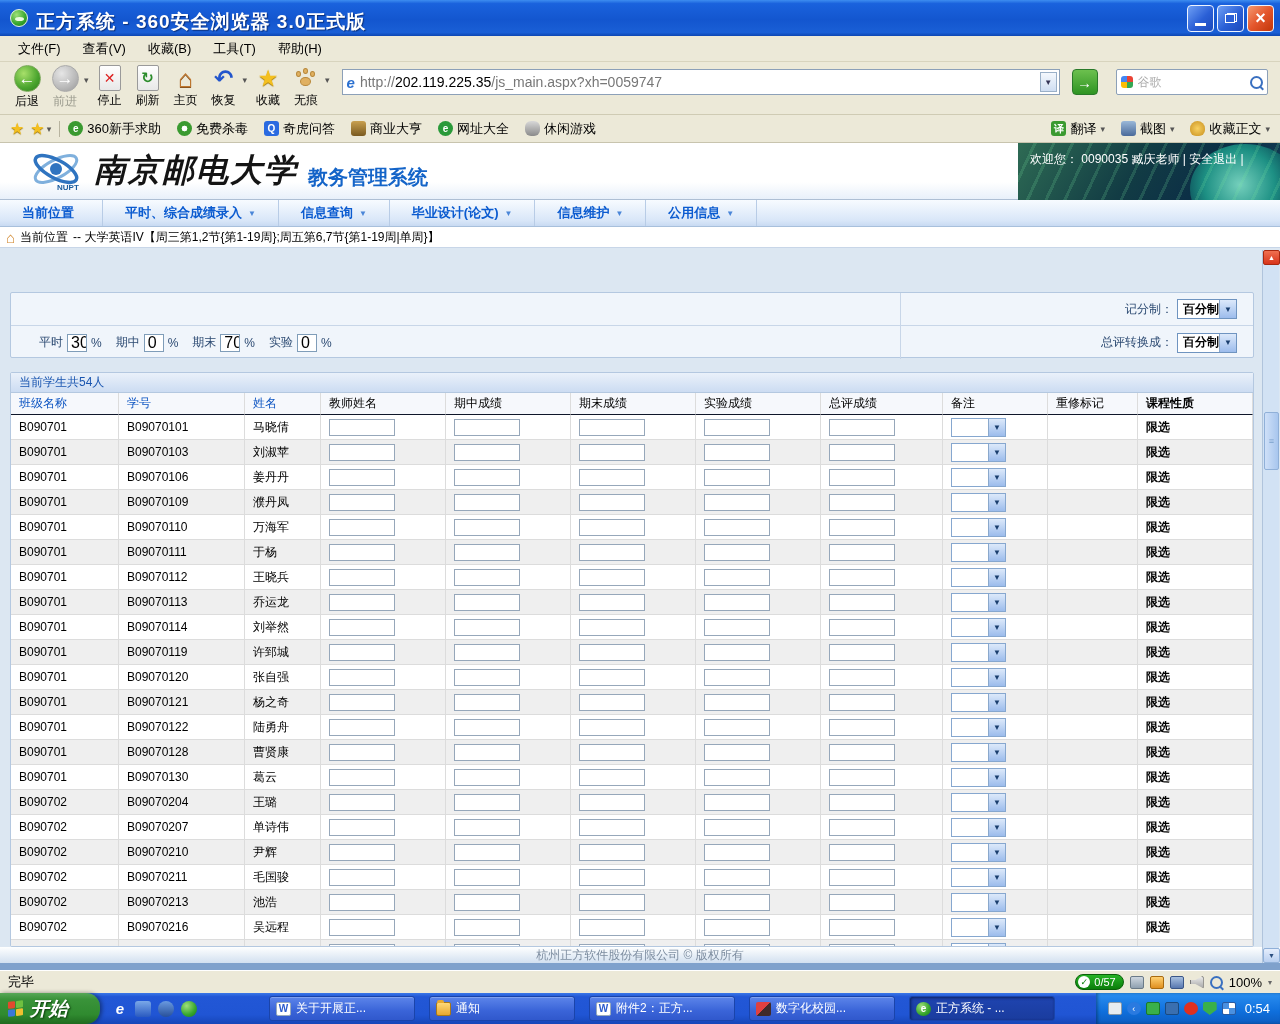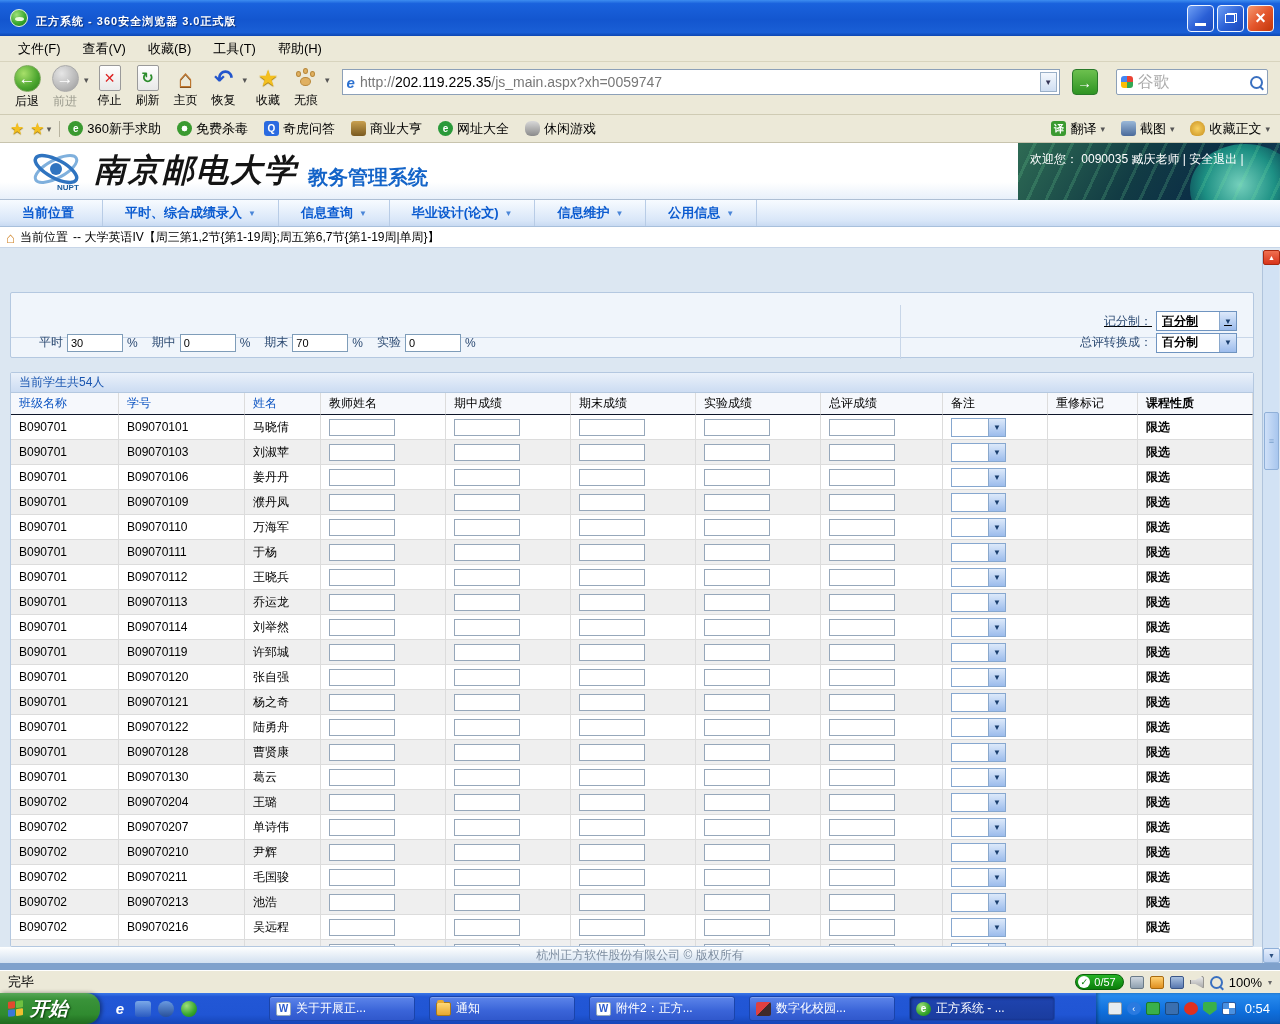--- a/index.html
+++ b/index.html
@@ -7,21 +7,21 @@
   body { font-family:"Liberation Sans","DejaVu Sans",sans-serif; font-size:12px; color:#000; background:#dee8f2; position:relative; }
 
   
   #titlebar { position:absolute; top:0; left:0; width:1280px; height:36px;
     background:linear-gradient(180deg,#3d8df0 0%,#1a62dd 10%,#1356cf 55%,#1a5fd6 90%,#0d46b2 100%);
     display:flex; align-items:center; padding:0 6px; }
   .app-icon { width:18px; height:18px; border-radius:50%;
     background:radial-gradient(circle at 35% 30%,#9fe07a,#35a52c 60%,#1d7a18); border:1px solid #e8f5e0;
     margin:0 8px 0 4px; position:relative; }
   .app-icon::after{ content:""; position:absolute; left:4px; top:7px; width:9px; height:4px; border-radius:50%; background:#eafae0;}
-  #title-text { color:#fff; font-size:11px; font-weight:bold; text-shadow:1px 1px 1px #0a2f7a; letter-spacing:1px; flex:1;margin-top:7px; }
+  #title-text { color:#fff; font-size:19px; font-weight:bold; text-shadow:1px 1px 1px #0a2f7a; letter-spacing:1px; flex:1;margin-top:7px; }
   .winbtns { display:flex; gap:3px; }
   .winbtn { width:27px; height:27px; border:1px solid #eef4ff; border-radius:4px; color:#fff;
     background:linear-gradient(135deg,#6fa0f5,#2a5fd6 55%,#1b49bb); display:flex; align-items:center; justify-content:center; }
   .winbtn.close { background:linear-gradient(135deg,#f59a70,#e4562c 50%,#c13509); font-size:18px; font-weight:bold; }
   .glyph-min { width:11px; height:3px; background:#fff; margin-top:12px; }
   .glyph-restore { position:relative; width:12px; height:10px; }
   .glyph-restore::before { content:""; position:absolute; right:0; top:0; width:8px; height:7px; border:1px solid #fff; }
   .glyph-restore::after { content:""; position:absolute; left:0; bottom:0; width:8px; height:7px; border:1px solid #fff; background:#2a5fd6; }
 
   
@@ -64,21 +64,21 @@
   #go-btn { width:26px; height:26px; margin:4px 6px 0 8px; border-radius:4px; border:1px solid #2a7a2a;
     background:linear-gradient(180deg,#6cc04e,#2f9423); color:#fff; font-size:15px; font-weight:bold;
     display:flex; align-items:center; justify-content:center; }
   #searchbox { height:26px; margin-top:4px; margin-left:12px; width:152px; background:#fff; border:1px solid #8ca0b8;
     border-radius:2px; display:flex; align-items:center; padding:0 4px; }
   .gicon { width:12px; height:12px; display:grid; grid-template-columns:6px 6px; grid-template-rows:6px 6px; }
   .gicon i:nth-child(1){background:#4285f4;border-radius:3px 0 0 0;}
   .gicon i:nth-child(2){background:#ea4335;border-radius:0 3px 0 0;}
   .gicon i:nth-child(3){background:#fbbc05;border-radius:0 0 0 3px;}
   .gicon i:nth-child(4){background:#34a853;border-radius:0 0 3px 0;}
-  #search-input { flex:1; border:none; outline:none; font-size:16px; min-width:0; margin-left:5px; }
+  #search-input { flex:1; border:none; outline:none; font-size:12px; min-width:0; margin-left:5px; }
   #search-input::placeholder { color:#aaa; }
 
   
   #bookmarks { position:absolute; top:115px; left:0; width:1280px; height:28px; background:#ece9d8;
     border-bottom:1px solid #c8c4ae; display:flex; align-items:center; padding:0 10px; font-size:13px; }
   .bm { display:flex; align-items:center; gap:4px; margin-right:16px; }
   .bm-ico { width:15px; height:15px; border-radius:3px; display:flex; align-items:center; justify-content:center;
     color:#fff; font-size:10px; font-weight:bold; }
   .sep { width:1px; height:16px; background:#b8b4a0; margin:0 8px; }
   .spacer { flex:1; }
@@ -115,31 +115,31 @@
   
   #content { position:absolute; top:248px; left:0; width:1280px; height:722px; background:#dce7f2; }
   .panel { position:absolute; left:10px; width:1244px; background:#f0f5fb; border:1px solid #b4c8e0; border-radius:2px; }
   #notice-panel { top:2px; height:38px; }
   .warning { position:absolute; left:28px; top:3px; color:#f00; font-weight:bold; line-height:16px; }
   .teacher-info { position:absolute; left:268px; top:6px; color:#2c4a72; }
   .teacher-info span { margin-right:26px; }
 
   #form-panel { top:44px; height:66px; }
   .form-row { position:absolute; left:0; width:100%; height:33px; display:flex; align-items:center; }
-  .fr1 { top:12px;text-decoration:underline; } .fr2 { top:33px; }
+  .fr1 { top:0; } .fr2 { top:33px; }
   .form-left { flex:1; height:100%; display:flex; align-items:center; padding-left:28px; gap:4px;
     border-right:1px solid #c8d6e8; margin-right:0; }
   .fr1 .form-left { border-bottom:1px solid #c8d6e8; }
   .form-right { width:352px; height:100%; display:flex; align-items:center; justify-content:flex-end; padding-right:16px; gap:4px; }
   .fr1 .form-right { border-bottom:1px solid #c8d6e8; }
   .form-label { color:#2c4a72; }
-  .weight-input { width:56px; height:18px; border:1px solid #7f9db9; font-size:11px; padding-left:3px; background:#fff; }
+  .weight-input { width:20px; height:18px; border:1px solid #7f9db9; font-size:16px; padding-left:3px; background:#fff; }
   .pct { color:#2c4a72; margin-right:10px; }
   .combo { display:inline-flex; height:20px; border:1px solid #6f94c0; background:#fff; align-items:stretch; }
-  .combo-val { width:62px; display:flex; align-items:center; padding-left:5px; font-weight:bold; }
+  .combo-val { width:41px; display:flex; align-items:center; padding-left:5px; font-weight:bold; }
   .combo-btn { width:17px; background:linear-gradient(180deg,#dce9fa,#9cbcec); border-left:1px solid #8aa8cc;
     display:flex; align-items:center; justify-content:center; font-size:8px; color:#1a3e6e; }
 
   #students-panel { top:124px; height:575px; overflow:hidden; background:#fff; }
   #count-bar { height:20px; background:linear-gradient(180deg,#eaf1fa,#ccdcf2); border-bottom:1px solid #b4c8e0;
     color:#1a56b0; display:flex; align-items:center; padding-left:8px; }
   .thead, .trow { display:flex; width:100%; }
   .tc { border-right:1px solid #dcdcdc; border-bottom:1px solid #dcdcdc; display:flex; align-items:center;
     padding-left:8px; overflow:hidden; white-space:nowrap; }
   .w1{width:108px;} .w2{width:126px;} .w3{width:76px;} .w4{width:125px;} .w5{width:125px;}

